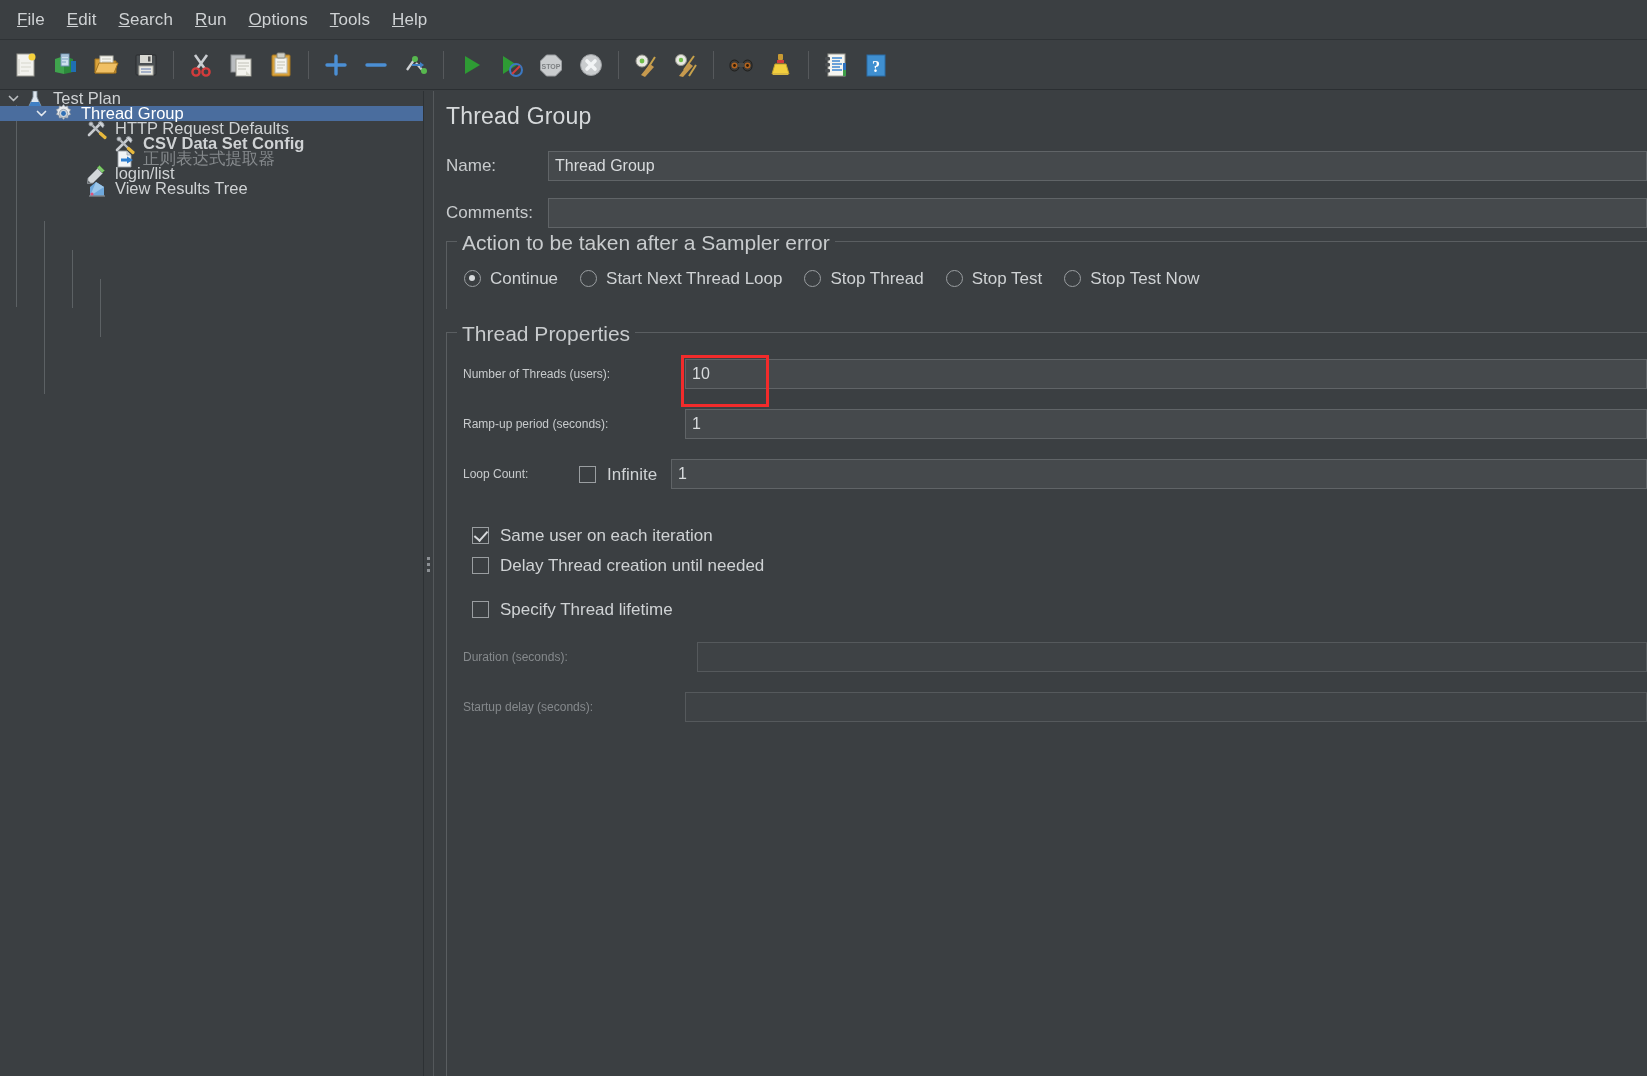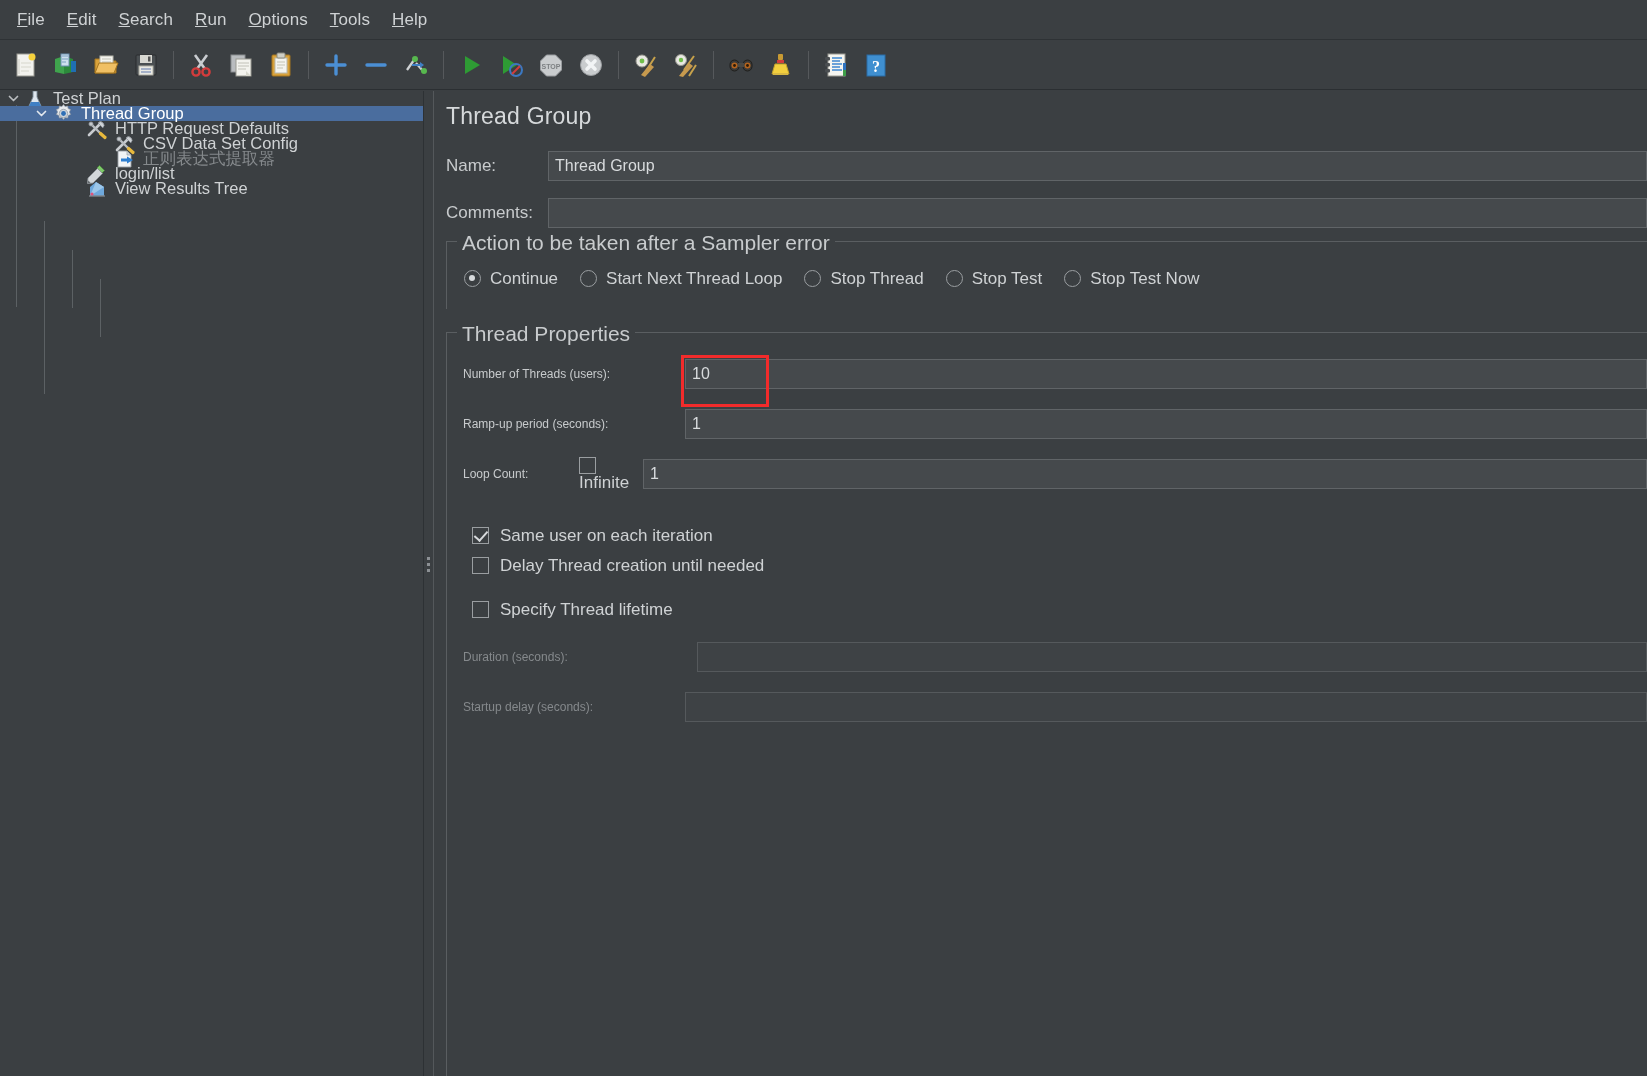--- a/index.html
+++ b/index.html
@@ -537,21 +537,21 @@
             <path d="M12 5 a3.4 3.4 0 1 1 4.8 4.8 l-2.5 -2.4 Z" fill="#cfd3d7" stroke="#8d9298" stroke-width="0.8"></path>
             <path d="M5 6 L15 16" stroke="#b9bdc1" stroke-width="2.4" stroke-linecap="round"></path>
             <path d="M14.5 15.5 L19 19.5" stroke="#e8b93c" stroke-width="3.2" stroke-linecap="round"></path>
             <circle cx="5" cy="6" r="2.1" fill="#c3c7cb" stroke="#8d9298" stroke-width="0.7"></circle>
           </svg>
         </span>
         <span class="t-label">HTTP Request Defaults</span>
       </div>
 
 
-      <div class="tree-row" style="padding-left:114px;">
+      <div class="tree-row" style="padding-left:114px;font-weight:bold;">
         <span class="t-icon">
           <svg width="22" height="22" viewBox="0 0 22 22">
             <path d="M3 17 L13 7" stroke="#c9ccd0" stroke-width="2.6" stroke-linecap="round"></path>
             <path d="M12 5 a3.4 3.4 0 1 1 4.8 4.8 l-2.5 -2.4 Z" fill="#cfd3d7" stroke="#8d9298" stroke-width="0.8"></path>
             <path d="M5 6 L15 16" stroke="#b9bdc1" stroke-width="2.4" stroke-linecap="round"></path>
             <path d="M14.5 15.5 L19 19.5" stroke="#e8b93c" stroke-width="3.2" stroke-linecap="round"></path>
             <circle cx="5" cy="6" r="2.1" fill="#c3c7cb" stroke="#8d9298" stroke-width="0.7"></circle>
           </svg>
         </span>
         <span class="t-label">CSV Data Set Config</span>
@@ -652,21 +652,21 @@
         <input class="textfield" type="text" value="10" style="">
       </div>
 
       <div class="tp-row" style="top:76px;">
         <span class="tp-label">Ramp-up period (seconds):</span>
         <input class="textfield" type="text" value="1" style="">
       </div>
 
       <div class="tp-row" style="top:126px;">
         <span class="tp-label" style="width:126px;flex:0 0 126px;">Loop Count:</span>
-        <label class="chk-label" style="display:flex;align-items:flex-start;margin-right:14px;flex-direction:column;">
+        <label class="chk-label" style="display:flex;align-items:flex-start;margin-right:14px;">
           <span class="checkbox"></span>
           <span>Infinite</span>
         </label>
         <input class="textfield" type="text" value="1" style="">
       </div>
 
       <label class="chk-row" style="top:189px;">
         <span class="checkbox checked"></span>
         <span class="chk-label">Same user on each iteration</span>
       </label>

